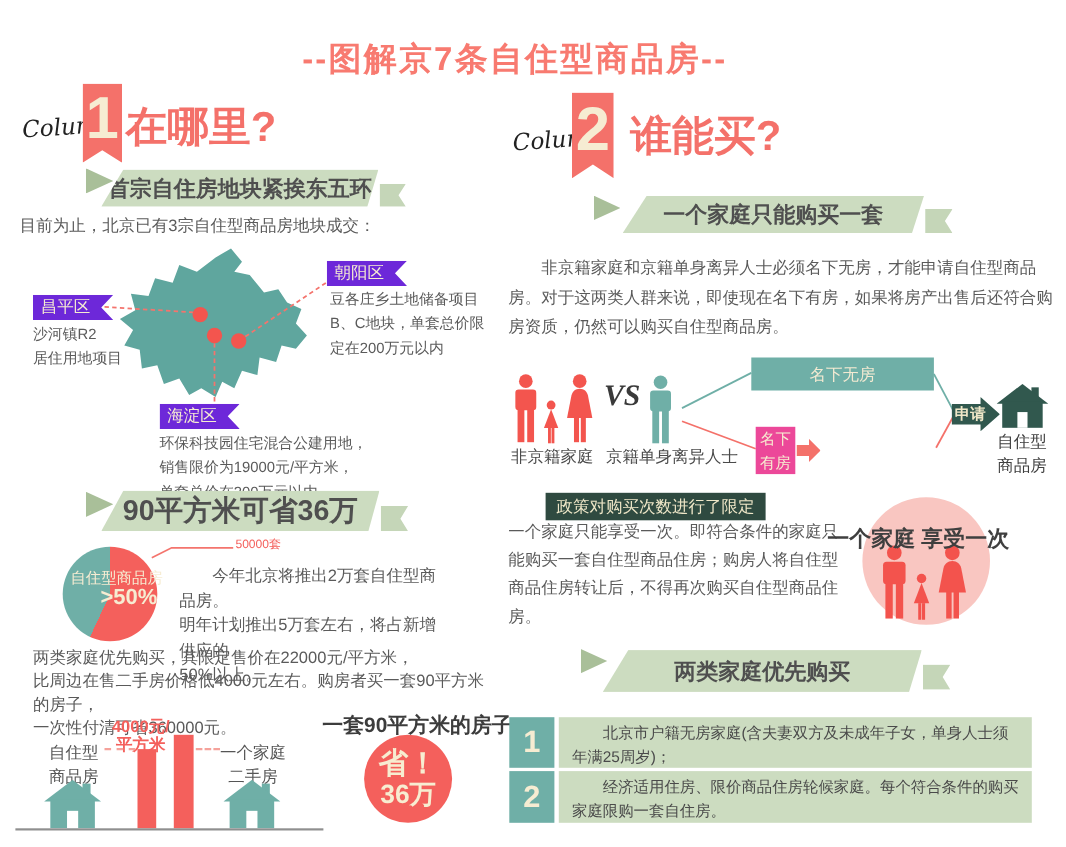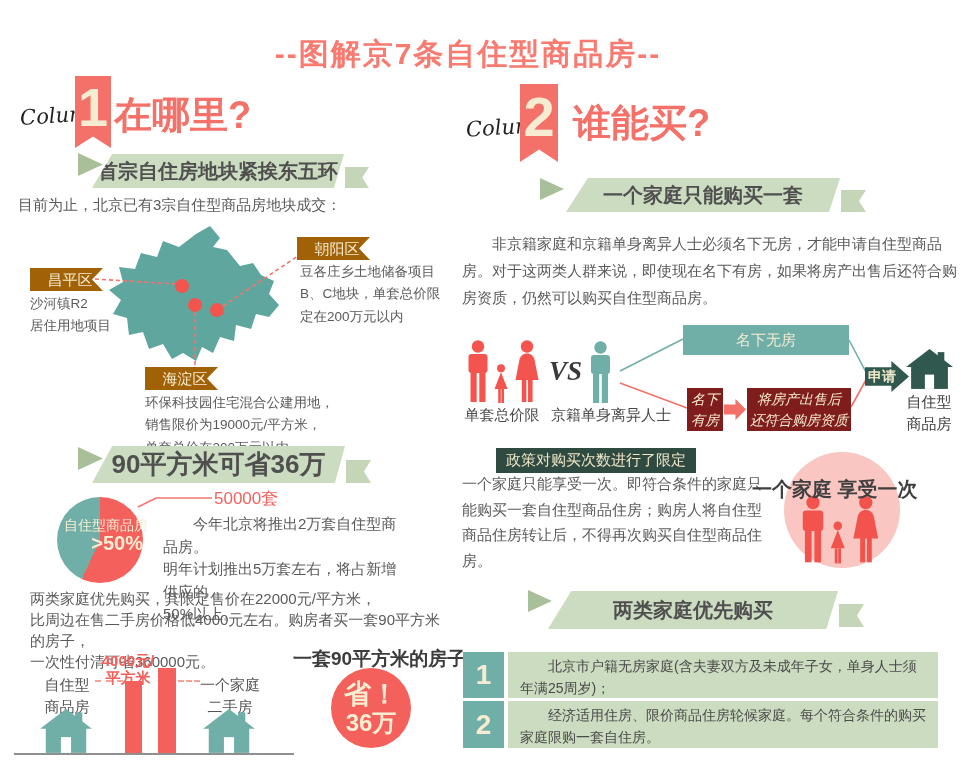--- a/index.html
+++ b/index.html
@@ -16,36 +16,36 @@
           color:#222;transform:rotate(-4deg);}
   .ribbon{background:#f4716a;clip-path:polygon(0 0,100% 0,100% 100%,50% 84%,0 100%);
           color:#f6ecd2;text-align:center;font-weight:bold;}
   .colhead{font-size:38px;font-weight:bold;color:#f4716a;}
   
   .fold{background:#a9bf99;clip-path:polygon(0 0,100% 50%,0 100%);}
   .band{background:#ccdcc0;clip-path:polygon(8% 0,100% 0,96% 100%,0 100%);
         display:flex;align-items:center;justify-content:center;font-weight:bold;color:#4f4f4f;}
   .tail{background:#c5d6b8;clip-path:polygon(0 0,100% 0,72% 50%,100% 100%,0 100%);}
   
-  .flag{background:#a16207;color:#f6ecd2;font-size:15px;line-height:23px;padding-left:7px;
-        clip-path:polygon(0 0,100% 0,85% 50%,100% 100%,0 100%);text-align:center;}
+  .flag{background:#6d28d9;color:#f6ecd2;font-size:15px;line-height:23px;padding-left:7px;
+        clip-path:polygon(0 0,100% 0,85% 50%,100% 100%,0 100%);}
   .desc{font-size:13.5px;line-height:1.65;color:#5a5a5a;}
   .body15{font-size:15px;color:#5a5a5a;}
   
   .pie{border-radius:50%;background:conic-gradient(#f4605c 0 205deg,#6fafa7 205deg 360deg);}
   .pie-lab{color:#f6ecd2;text-align:right;}
   
   .bar{background:#f4605c;}
   .dash{border-top:2px dashed #f5a29b;height:0;}
   .baseline{background:#8f8f8f;}
   
   .savecircle{background:#f4605c;border-radius:50%;color:#f7edd1;text-align:center;}
   
   .tealbox{background:#6fafa7;color:#f3ead2;display:flex;align-items:center;justify-content:center;}
-  .redbox{background:#7f1d1d;color:#f7edd1;display:flex;align-items:center;justify-content:center;text-align:center;font-style:italic;}
+  .redbox{background:#ec4899;color:#f7edd1;display:flex;align-items:center;justify-content:center;text-align:center;}
   .rarrow{background:#f4716a;clip-path:polygon(0 26%,52% 26%,52% 0,100% 50%,52% 100%,52% 74%,0 74%);}
   .aarrow{background:#31584e;clip-path:polygon(0 20%,60% 20%,60% 0,100% 50%,60% 100%,60% 80%,0 80%);}
   .badge{background:#2f4a40;color:#efe7c8;font-size:15px;padding:3px 10px;}
   .numbox{background:#6fafa7;color:#f6ecd2;font-size:28px;font-weight:bold;
           display:flex;align-items:center;justify-content:center;}
   .listbg{background:#ccdcc0;color:#4a4a4a;font-size:14px;line-height:1.55;
           padding:4px 12px;box-sizing:border-box;text-indent:2em;}
   .vsword{font-family:"Liberation Serif","DejaVu Serif",serif;font-style:italic;
           font-weight:bold;font-size:27px;color:#3a3a3a;}
   .figlabel{font-size:15px;color:#4a4a4a;text-align:center;}
@@ -128,21 +128,21 @@
   <div class="abs fold" style="left:78px;top:447px;width:25px;height:23px;"></div>
   <div class="abs band" style="left:92px;top:446px;width:253px;height:37px;font-size:26px;">90平方米可省36万</div>
   <div class="abs tail" style="left:346px;top:460px;width:25px;height:23px;"></div>
 
   <div class="abs pie" style="left:57px;top:497px;width:86px;height:86px;"></div>
   <div class="abs pie-lab" style="left:56px;top:517px;width:92px;font-size:14px;">自住型商品房</div>
   <div class="abs pie-lab" style="left:56px;top:532px;width:87px;font-size:20px;font-weight:bold;">&gt;50%</div>
   <svg class="abs" style="left:132px;top:492px;" width="115" height="18">
     <polyline points="6,15 24,6 80,6" fill="none" stroke="#f4746d" stroke-width="1.6"></polyline>
   </svg>
-  <div class="abs" style="left:214px;top:487px;font-size:17px;color:#f4605c;">50000套</div>
+  <div class="abs" style="left:214px;top:487px;font-size:11px;color:#f4605c;">50000套</div>
   <div class="abs preline body15" style="left:163px;top:513px;width:242px;line-height:1.5;text-indent:2em;">今年北京将推出2万套自住型商品房。
 明年计划推出5万套左右，将占新增供应的
 50%以上。</div>
 
   <div class="abs preline body15" style="left:30px;top:588px;width:412px;line-height:1.4;">两类家庭优先购买，其限定售价在22000元/平方米，
 比周边在售二手房价格低4000元左右。购房者买一套90平方米的房子，
 一次性付清可省360000元。</div>
 
   <div class="abs preline center" style="left:97px;top:652px;width:62px;font-size:15px;font-weight:bold;color:#f4605c;line-height:1.15;">4000元/
 平方米</div>
@@ -180,33 +180,31 @@
 
   <svg class="abs" style="left:455px;top:315px;" width="514" height="130">
     <line x1="165" y1="56" x2="228" y2="24" stroke="#6fafa7" stroke-width="1.6"></line>
     <line x1="165" y1="68" x2="232" y2="93" stroke="#f4716a" stroke-width="1.6"></line>
     <line x1="394" y1="25" x2="412" y2="59" stroke="#6fafa7" stroke-width="1.6"></line>
     <line x1="396" y1="92" x2="412" y2="63" stroke="#f4716a" stroke-width="1.6"></line>
   </svg>
   <svg class="abs" style="left:464px;top:340px;" width="80" height="64" viewBox="0 0 78 64" fill="#f3554e">
       <use href="#family"></use>
     </svg>
-  <div class="abs figlabel" style="left:460px;top:406px;width:84px;">单套总价限</div>
-  <div class="abs vsword" style="left:549px;top:356px;font-style:italic;">VS</div>
+  <div class="abs figlabel" style="left:460px;top:406px;width:84px;">非京籍家庭</div>
+  <div class="abs vsword" style="left:549px;top:344px;font-style:italic;">VS</div>
   <svg class="abs" style="left:587px;top:341px;" width="27" height="63" viewBox="0 0 26 63" fill="#6fafa7">
       <use href="#man"></use>
     </svg>
   <div class="abs figlabel" style="left:548px;top:406px;width:126px;">京籍单身离异人士</div>
 
   <div class="abs tealbox" style="left:683px;top:325px;width:166px;height:30px;font-size:15px;">名下无房</div>
   <div class="abs redbox preline" style="left:687px;top:388px;width:36px;height:43px;font-size:14px;line-height:1.45;">名下
 有房</div>
   <div class="abs rarrow" style="left:724px;top:399px;width:22px;height:21px;"></div>
-  <div class="abs redbox preline" style="left:747px;top:388px;width:104px;height:43px;font-size:14px;line-height:1.45;">将房产出售后
-还符合购房资质</div>
   <div class="abs aarrow" style="left:865px;top:361px;width:44px;height:31px;">
     <span class="abs" style="left:3px;top:7px;font-size:14px;font-weight:bold;color:#efe7c8;">申请</span>
   </div>
   <svg class="abs" style="left:906px;top:349px;" width="47" height="41" viewBox="0 0 46 40" fill="#31584e">
       <use href="#house"></use>
     </svg>
   <div class="abs preline center" style="left:896px;top:391px;width:66px;font-size:15px;color:#3f3f3f;line-height:1.45;">自住型
 商品房</div>
 
   <div class="abs badge" style="left:496px;top:448px;">政策对购买次数进行了限定</div>

